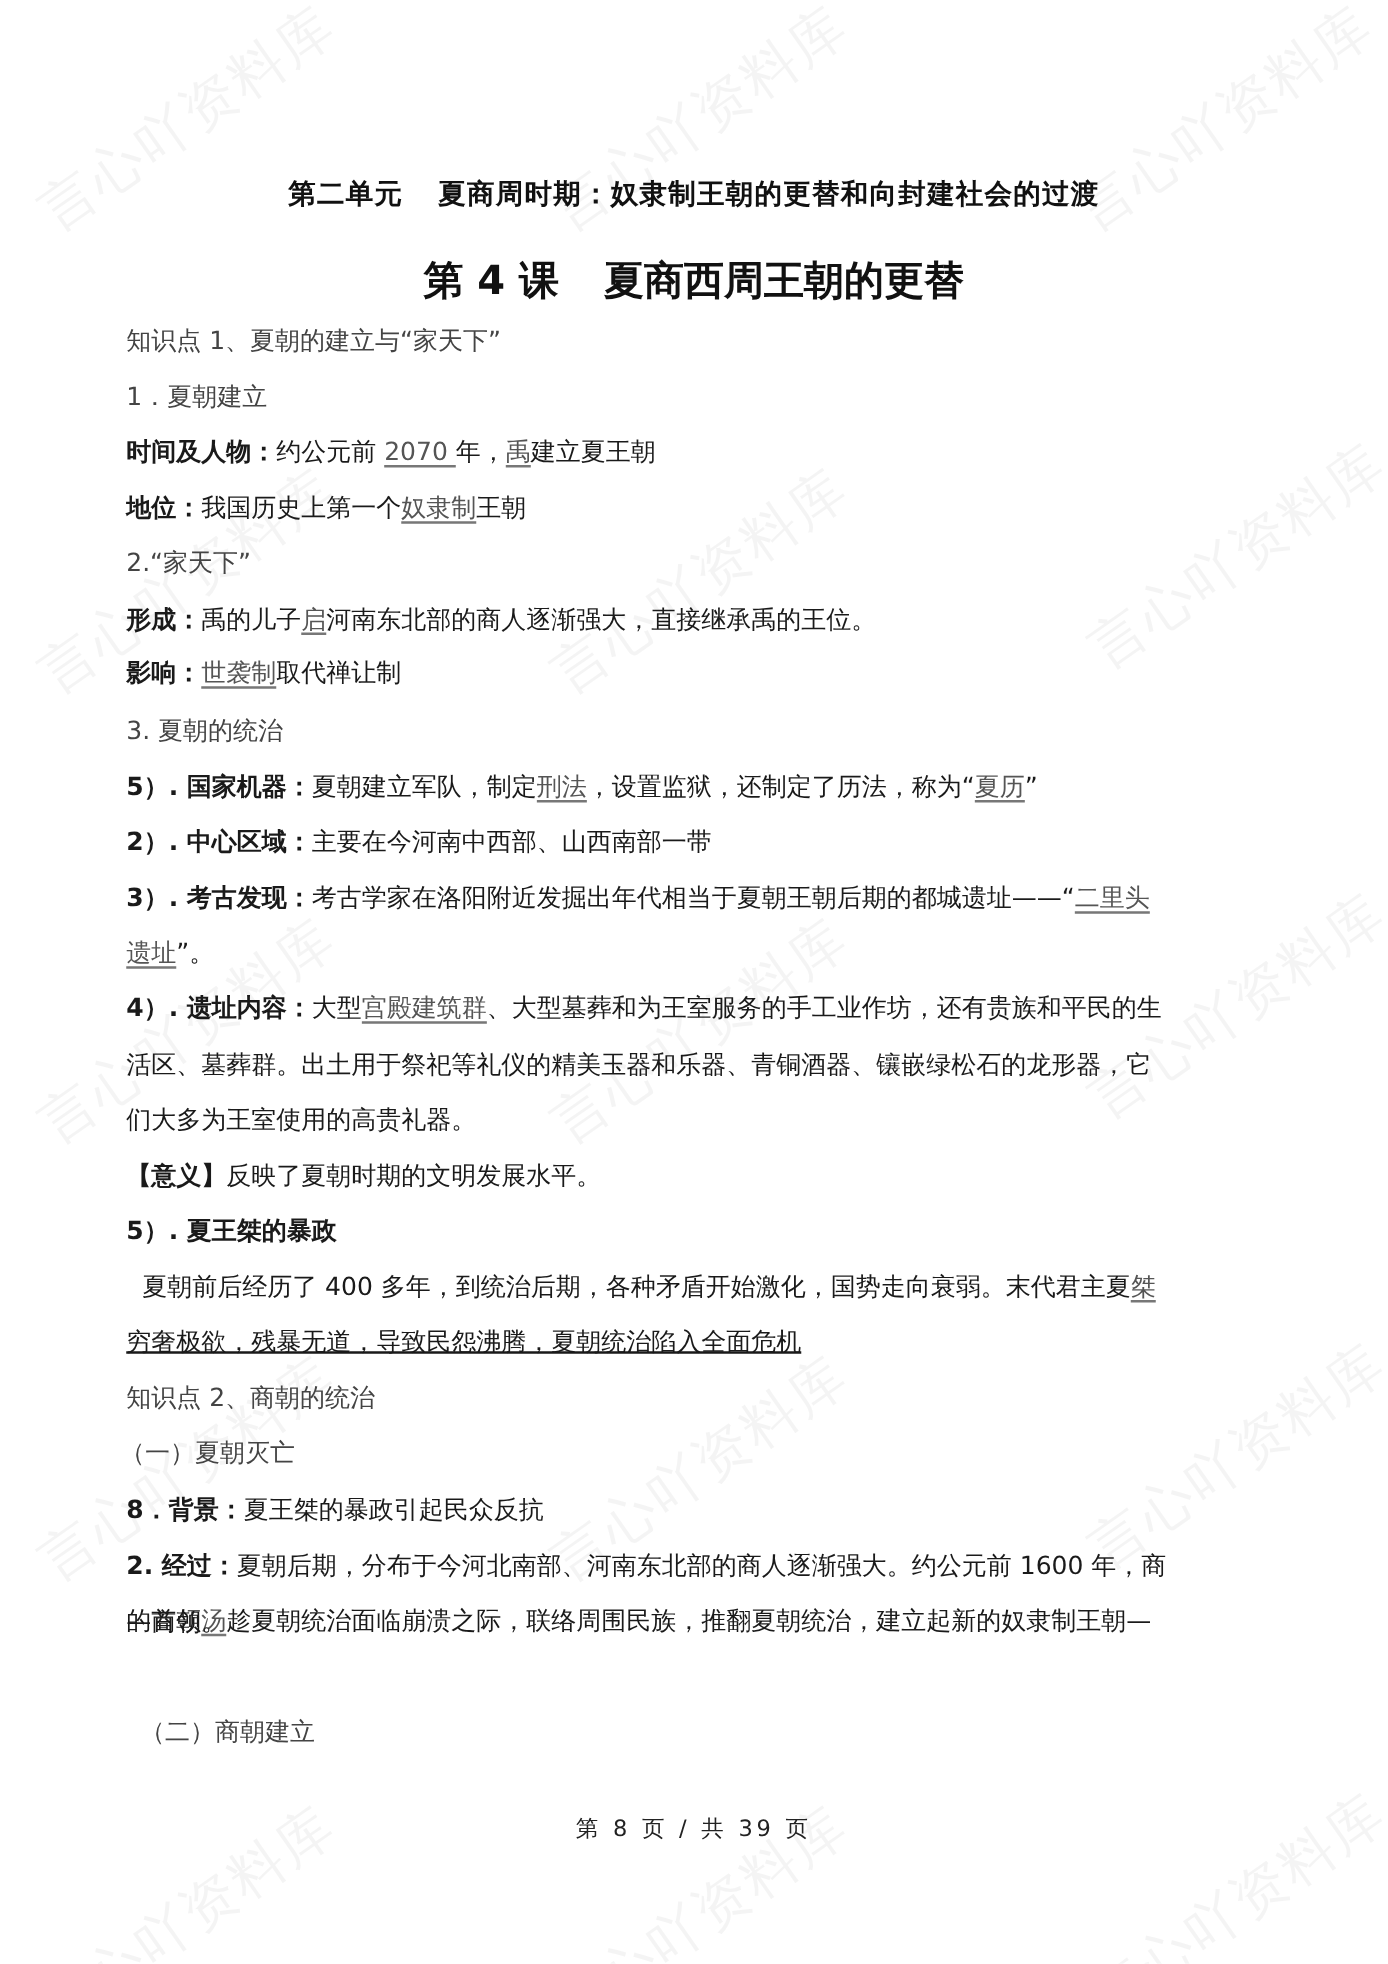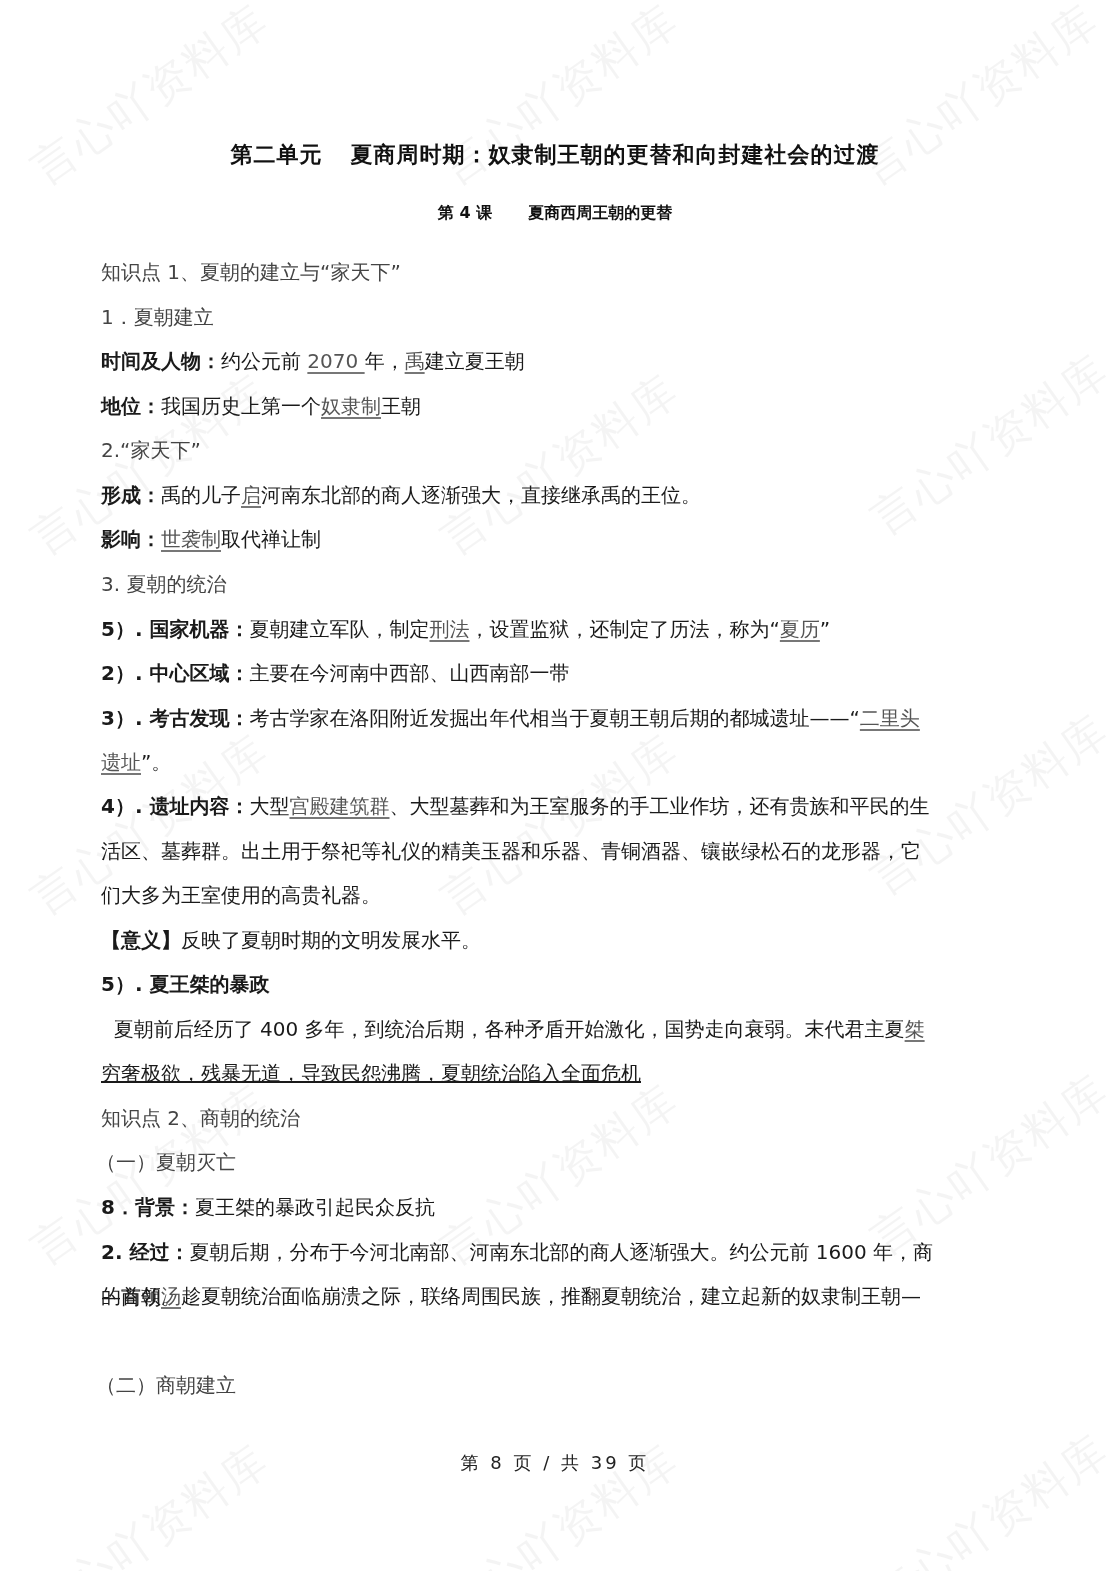--- a/index.html
+++ b/index.html
@@ -45,21 +45,21 @@
       color: #111;
       letter-spacing: 1px;
     }
     .unit-title .gap { display: inline-block; width: 28px; }
     .lesson-title {
       position: absolute;
       top: 203px;
       left: 0;
       width: 1110px;
       text-align: center;
-      font-size: 16px;
+      font-size: 32px;
       font-weight: bold;
       color: #111;
     }
     .lesson-title .gap { display: inline-block; width: 36px; }
     .line {
       position: absolute;
       left: 101px;
       font-size: 20px;
       line-height: 28px;
       white-space: nowrap;
@@ -181,16 +181,16 @@
   </div>
 
   <div class="line" style="top:1238px;">
     <span class="b">2. 经过：</span><span>夏朝后期，分布于今河北南部、河南东北部的商人逐渐强大。约公元前 1600 年，商</span>
   </div>
   <div class="line" style="top:1282px;">
     <span>的首领</span><span class="u">汤</span><span>趁夏朝统治面临崩溃之际，联络周围民族，推翻夏朝统治，建立起新的奴隶制王朝—</span>
   </div>
   <div class="line" style="top:1283px;">—商朝。</div>
 
-  <div class="line h-gray" style="top:1371px; left:96px;">（二）商朝建立</div>
+  <div class="line h-gray" style="top:1371px; left:112px;">（二）商朝建立</div>
 
   <div class="footer">第 8 页 / 共 39 页</div>
 </div>
 
 </body></html>

